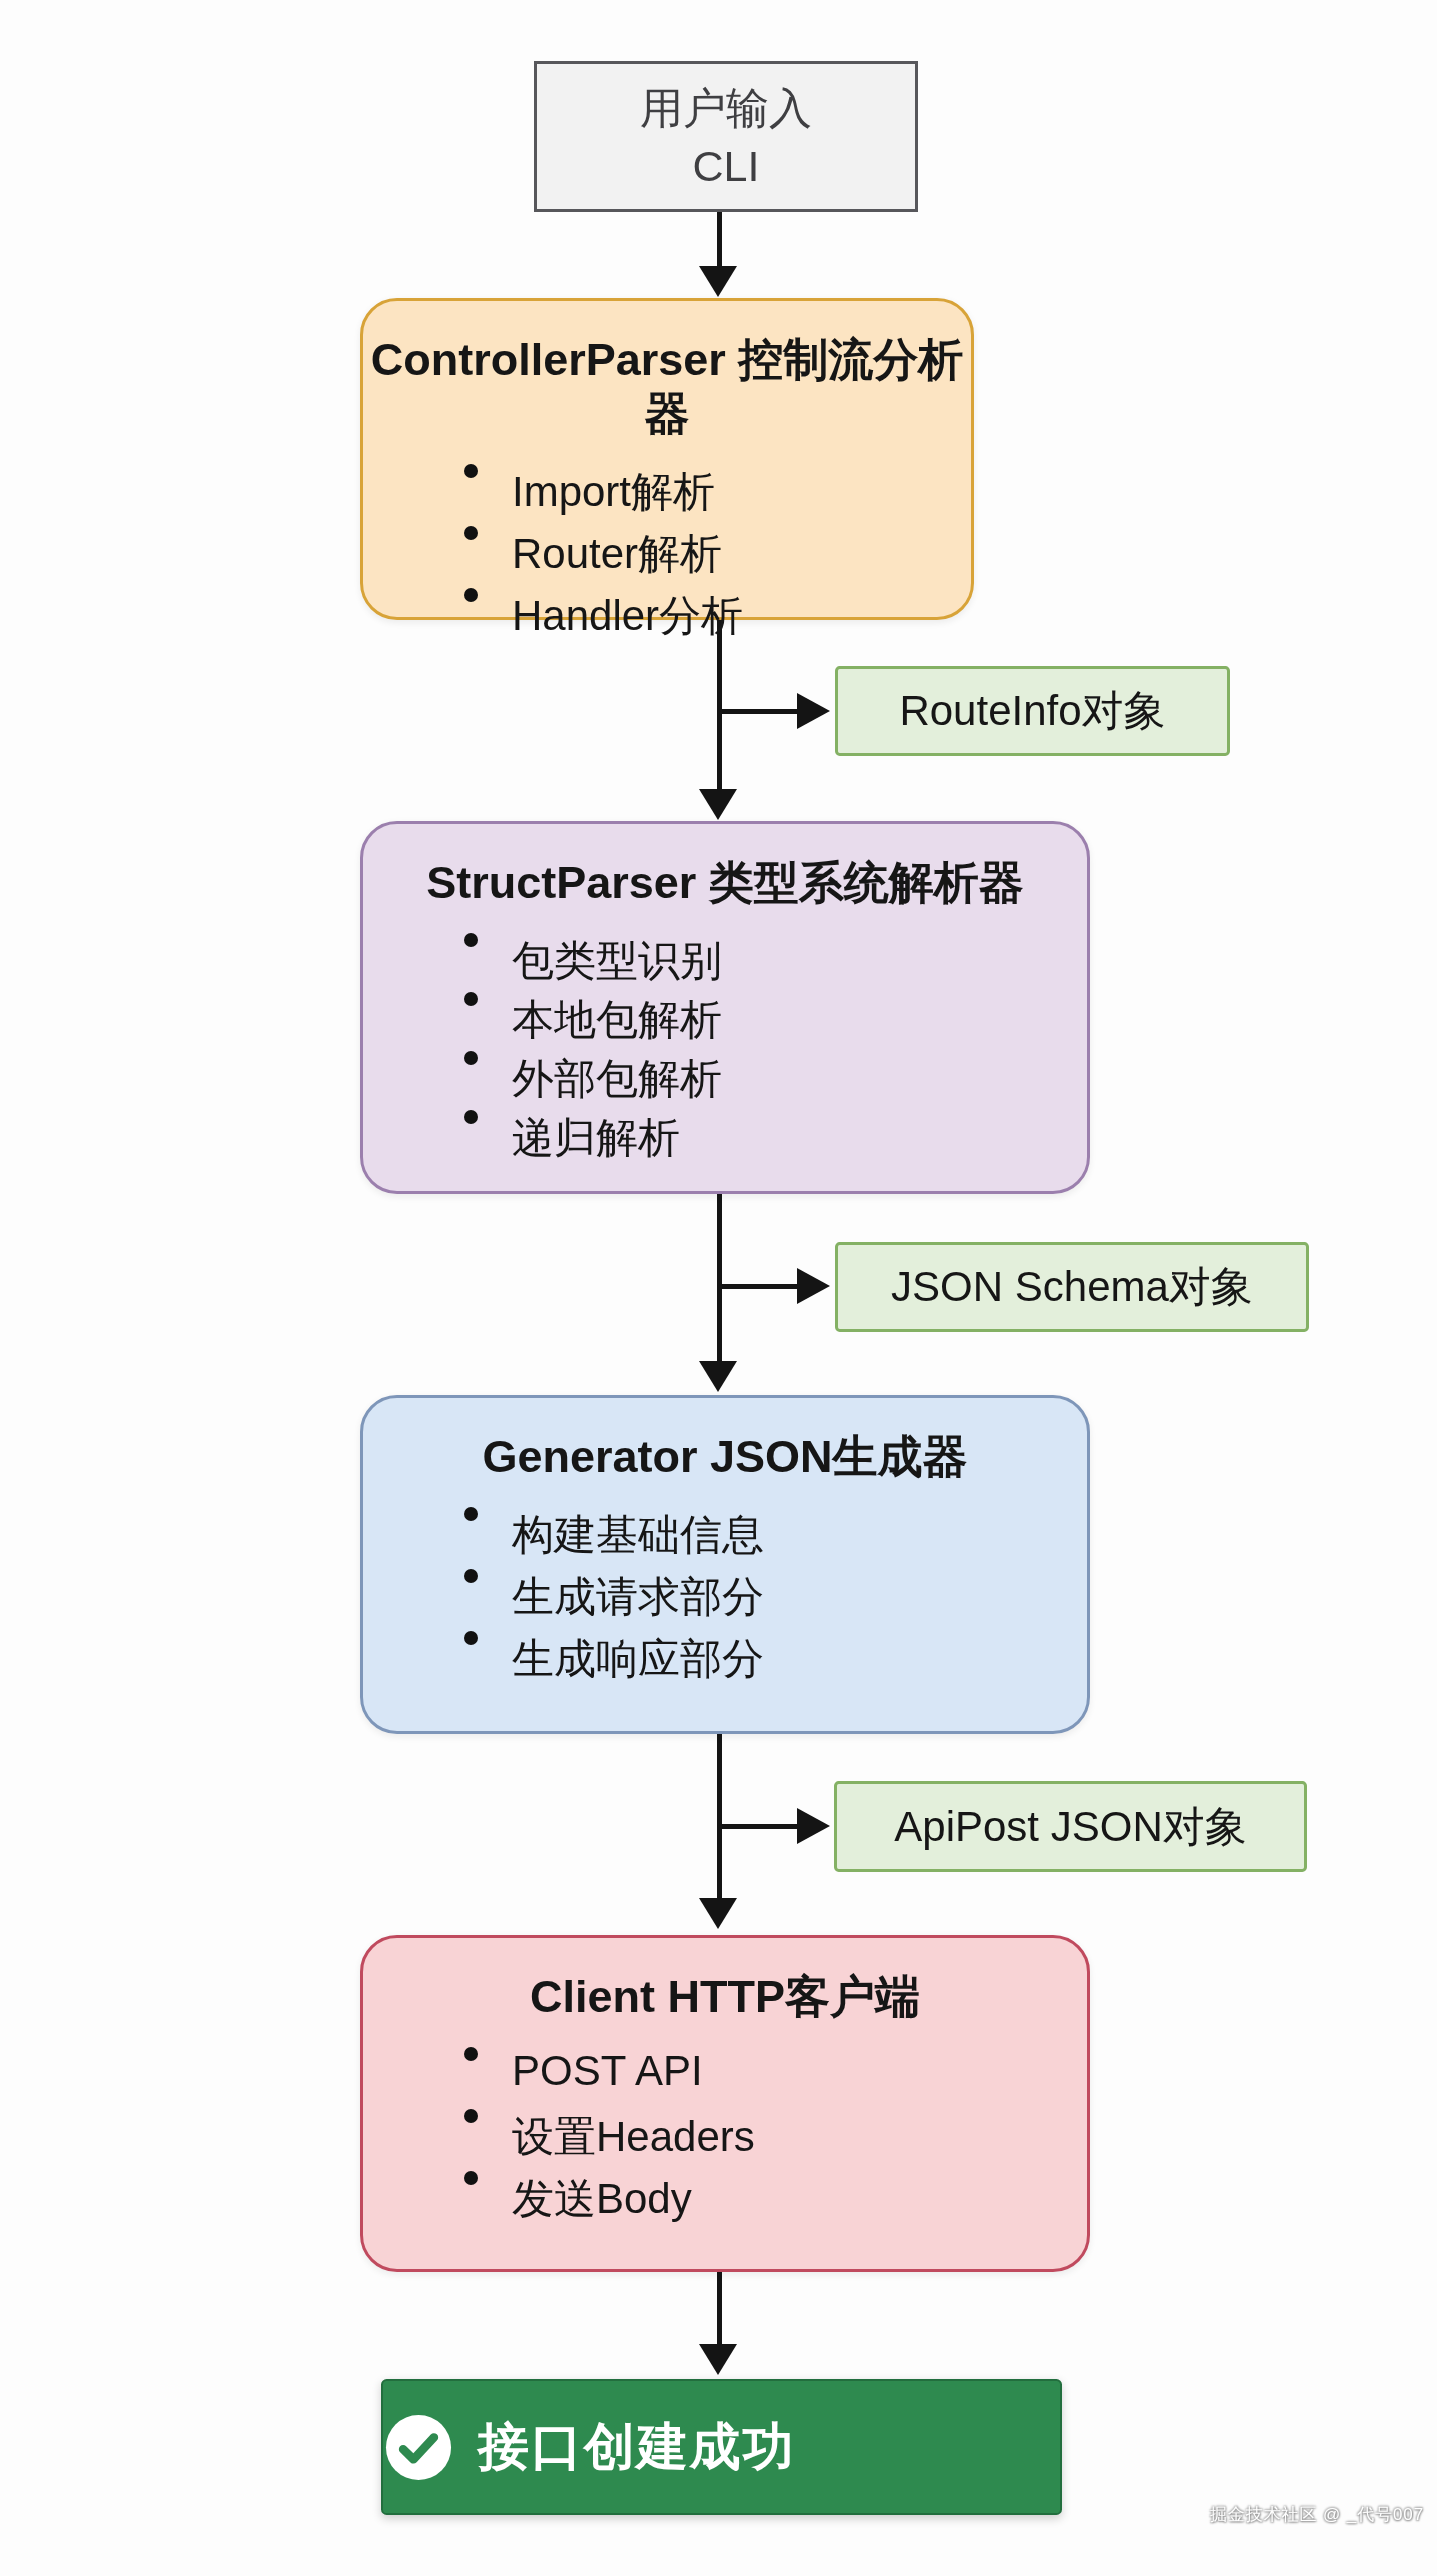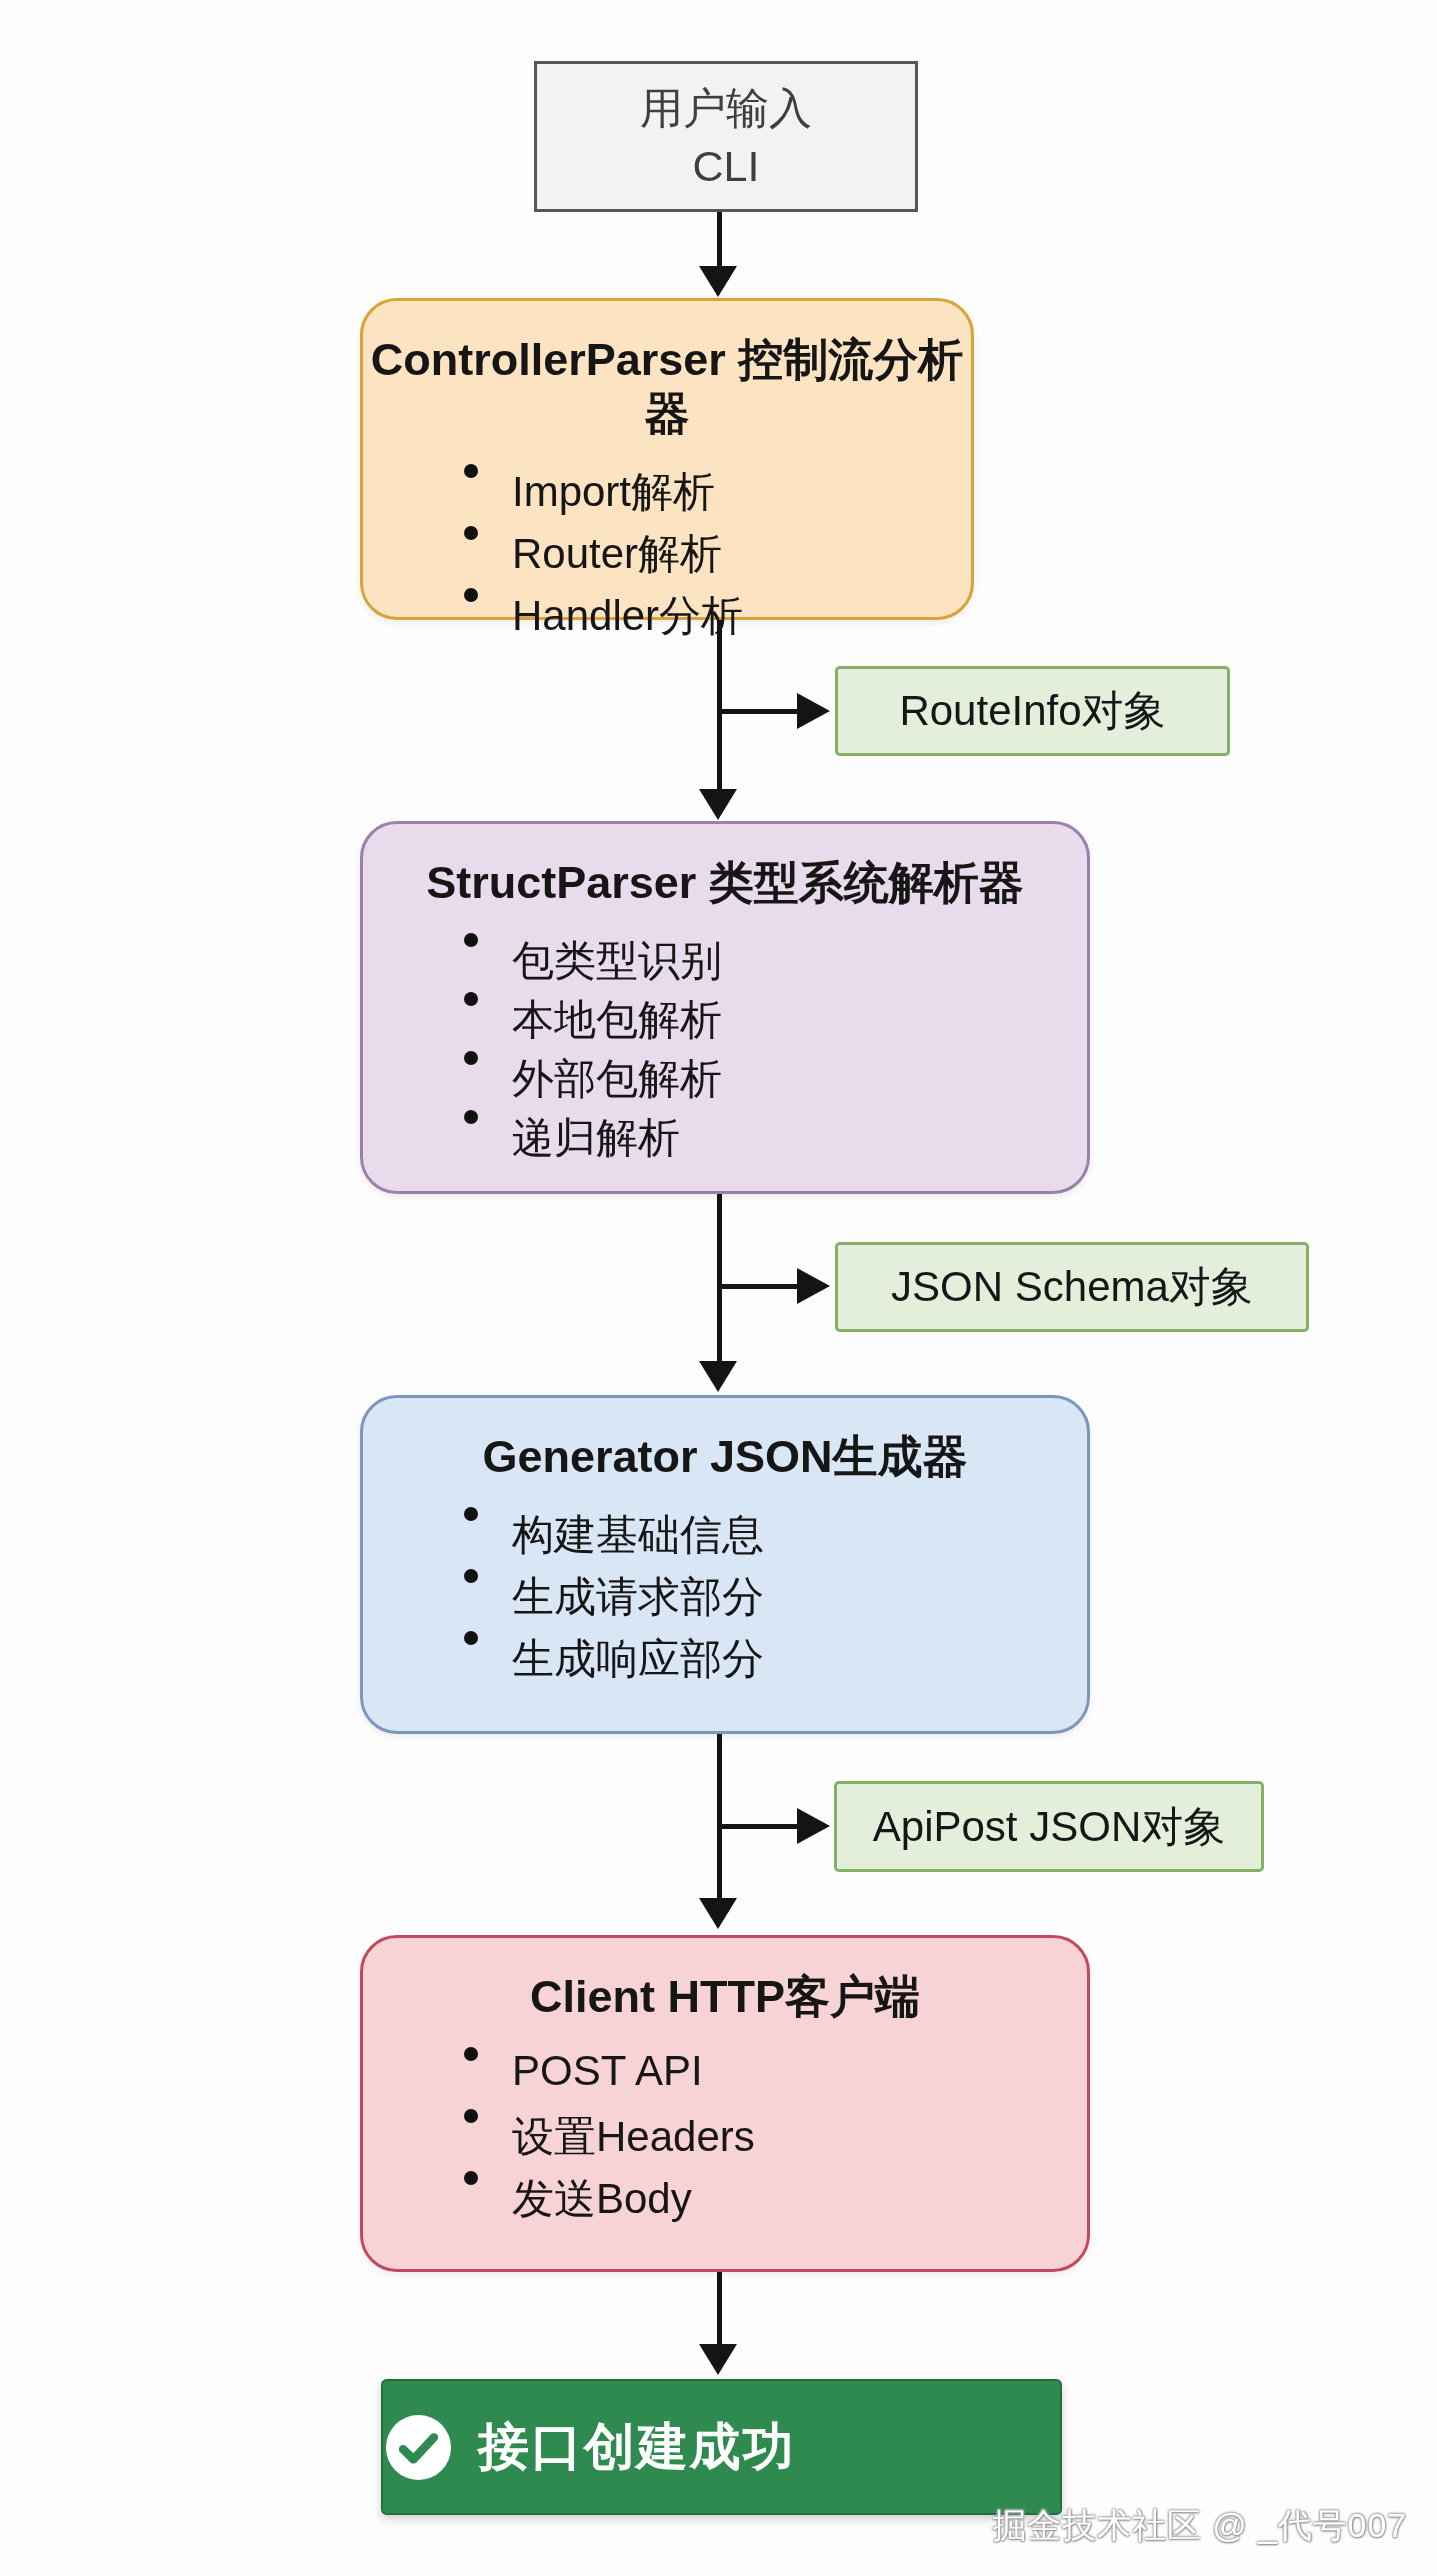--- a/index.html
+++ b/index.html
@@ -30,21 +30,21 @@
   .s2 li { height:59px; }
   .dot { width:14px; height:14px; border-radius:50%; background:#111; margin-right:34px; flex:none; }
   
   .output {
     position:absolute; box-sizing:border-box; background:#e3efdb;
     border:3.7px solid #84b164; border-radius:4.7px;
     display:flex; align-items:center; justify-content:center; font-size:42px;
   }
   .o1 { left:835px; top:666px;  width:395px; height:90px; }
   .o2 { left:835px; top:1242px; width:474px; height:90px; }
-  .o3 { left:834px; top:1781px; width:430px; height:91px; }
+  .o3 { left:834px; top:1781px; width:473px; height:91px; }
   
   .result {
     position:absolute; left:381px; top:2379px; width:681px; height:136px;
     box-sizing:border-box; background:#2e8a4f; border:2.8px solid #226e3e; border-radius:5.6px;
     display:flex; align-items:center; justify-content:flex-start; gap:24px;
     color:#ffffff; font-size:51px; font-weight:bold; letter-spacing:1.9px;
     box-shadow:0 3.7px 9.4px rgba(0,0,0,0.18);
   }
   .check-badge { width:71px; height:71px; flex:none; display:block; }
   
@@ -63,21 +63,21 @@
   }
   .hd1 { top:266px; } .hd2 { top:789px; } .hd3 { top:1361px; } .hd4 { top:1898px; } .hd5 { top:2344px; }
   .head-right {
     position:absolute; left:797px; width:0; height:0;
     border-top:18px solid transparent; border-bottom:18px solid transparent;
     border-left:33px solid #141414;
   }
   .hr1 { top:693px; } .hr2 { top:1268px; } .hr3 { top:1808px; }
   
   .watermark {
-    position:absolute; top:2503px; right:56px; font-size:34px; letter-spacing:0.9px;
+    position:absolute; top:2503px; right:39px; font-size:17px; letter-spacing:0.9px;
     color:#ffffff;
     text-shadow:0.9px 0.9px 1.9px #8f8f8f, -0.9px -0.9px 1.9px #bdbdbd, 0.9px -0.9px 1.9px #ababab, -0.9px 0.9px 1.9px #ababab;
   }
 </style>
 </head>
 <body>
 
 <div class="canvas">
 
   <div class="start">

